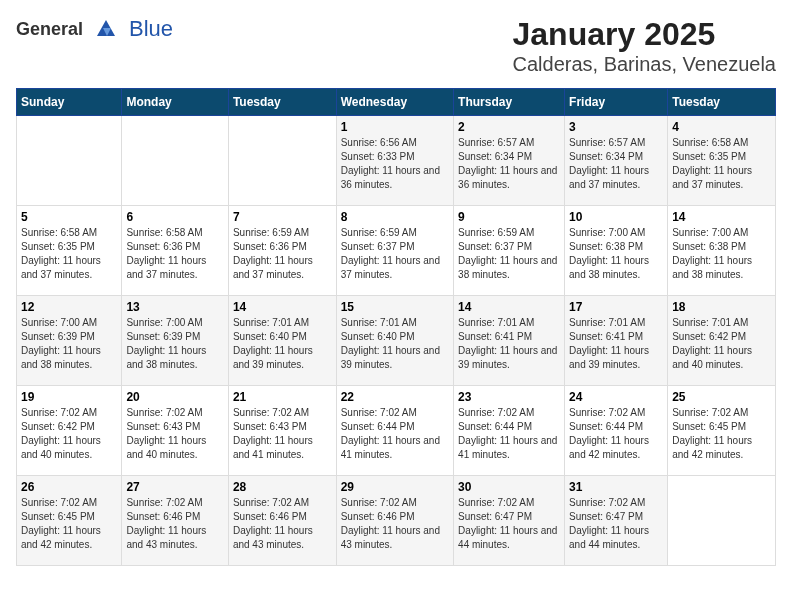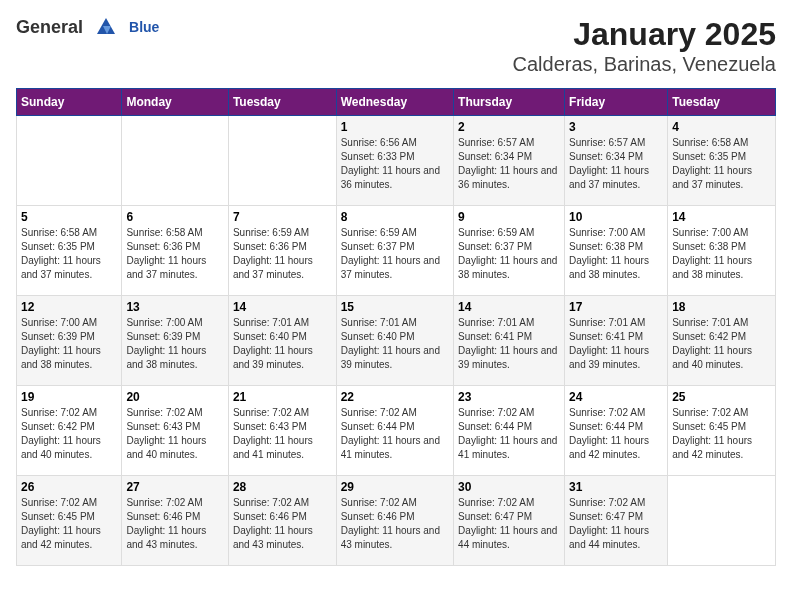--- a/index.html
+++ b/index.html
@@ -20,48 +20,47 @@
       display: flex;
       align-items: center;
       gap: 12px;
     }
     .logo-text-general {
       font-size: 18px;
       font-weight: bold;
       color: #333;
     }
     .logo-text-blue {
-      font-size: 14px;
-      font-weight: bold;
+      font-size: 22px;
+      font-weight: normal;
       color: #2255aa;
     }
     .logo-icon {
       width: 22px;
       height: 22px;
     }
     .title-block {
-      text-align: right;
     }
     .title-block h1 {
       font-size: 32px;
       font-weight: bold;
       color: #222;
     }
     .title-block h2 {
       font-size: 20px;
       font-weight: normal;
       color: #444;
     }
     table {
       width: 100%;
       border-collapse: collapse;
       font-size: 11px;
     }
     thead tr {
-      background-color: #701a75;
+      background-color: #0c4a6e;
       color: #fff;
     }
     thead th {
       padding: 6px 4px;
       text-align: left;
       font-size: 12px;
       font-weight: bold;
       border: 1px solid #1a4499;
     }
     tbody tr {

